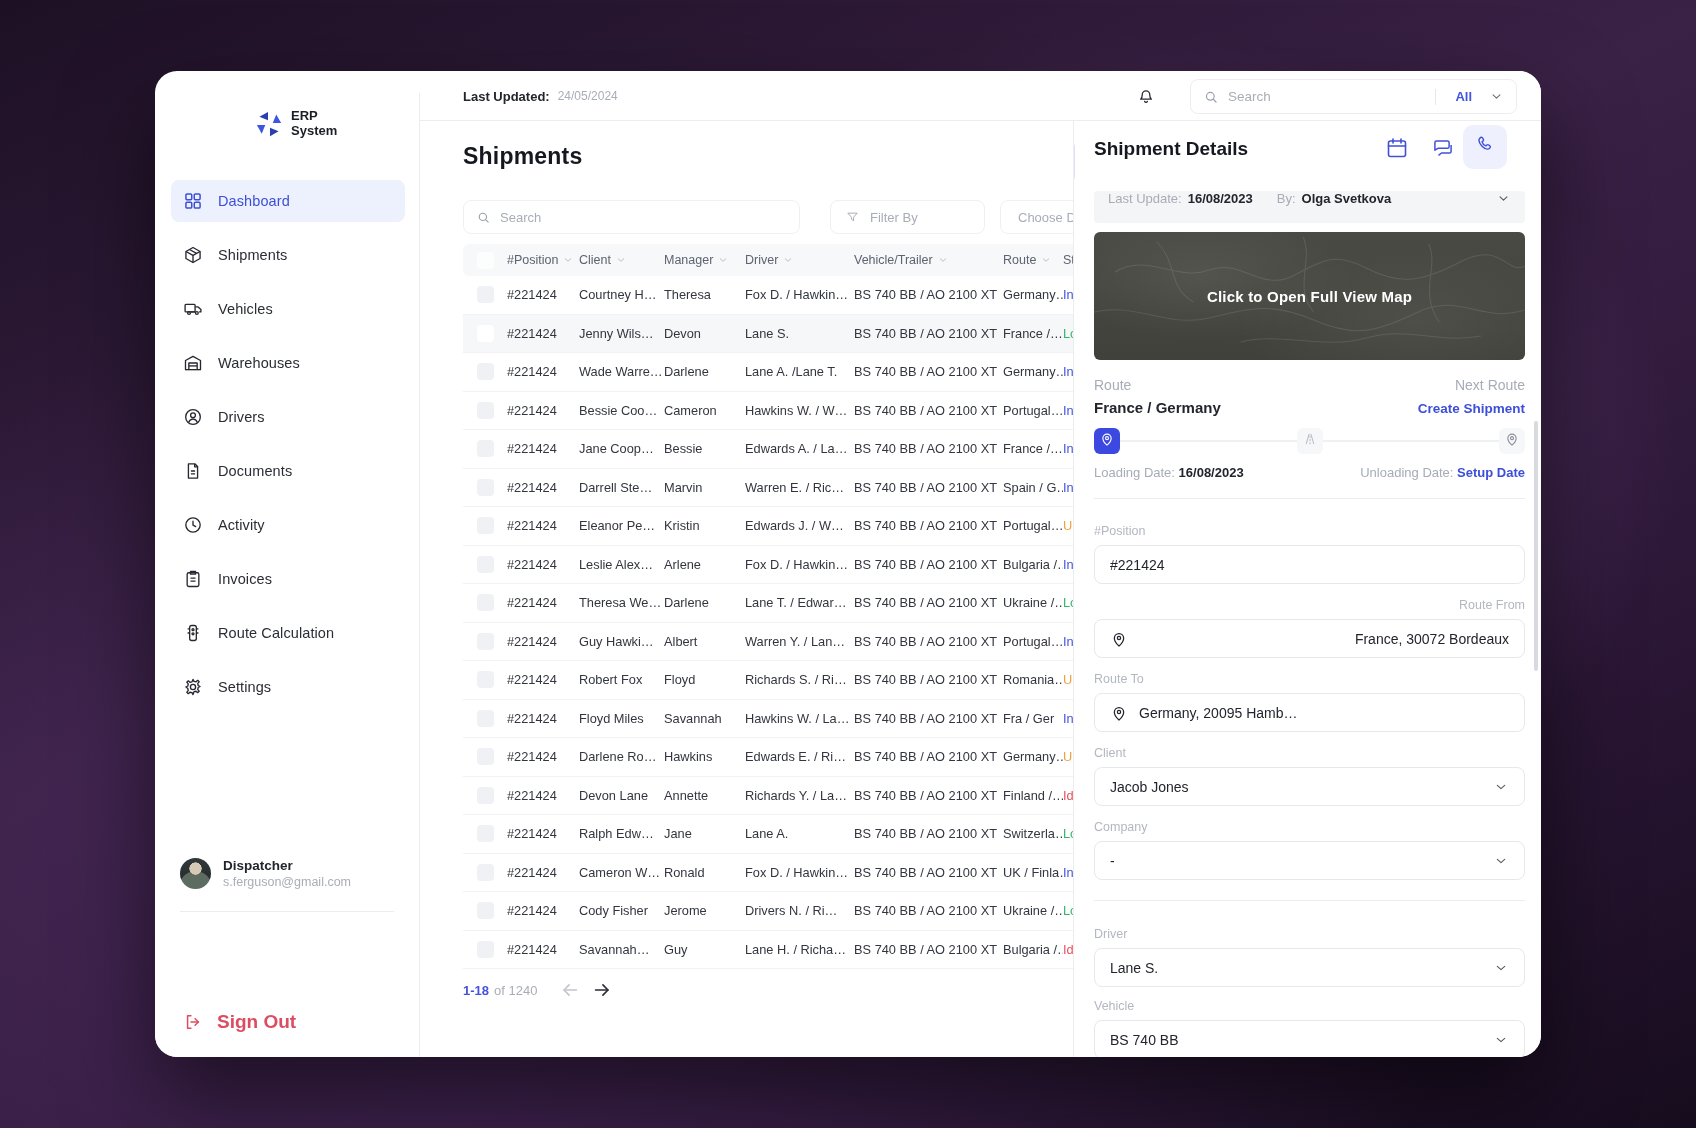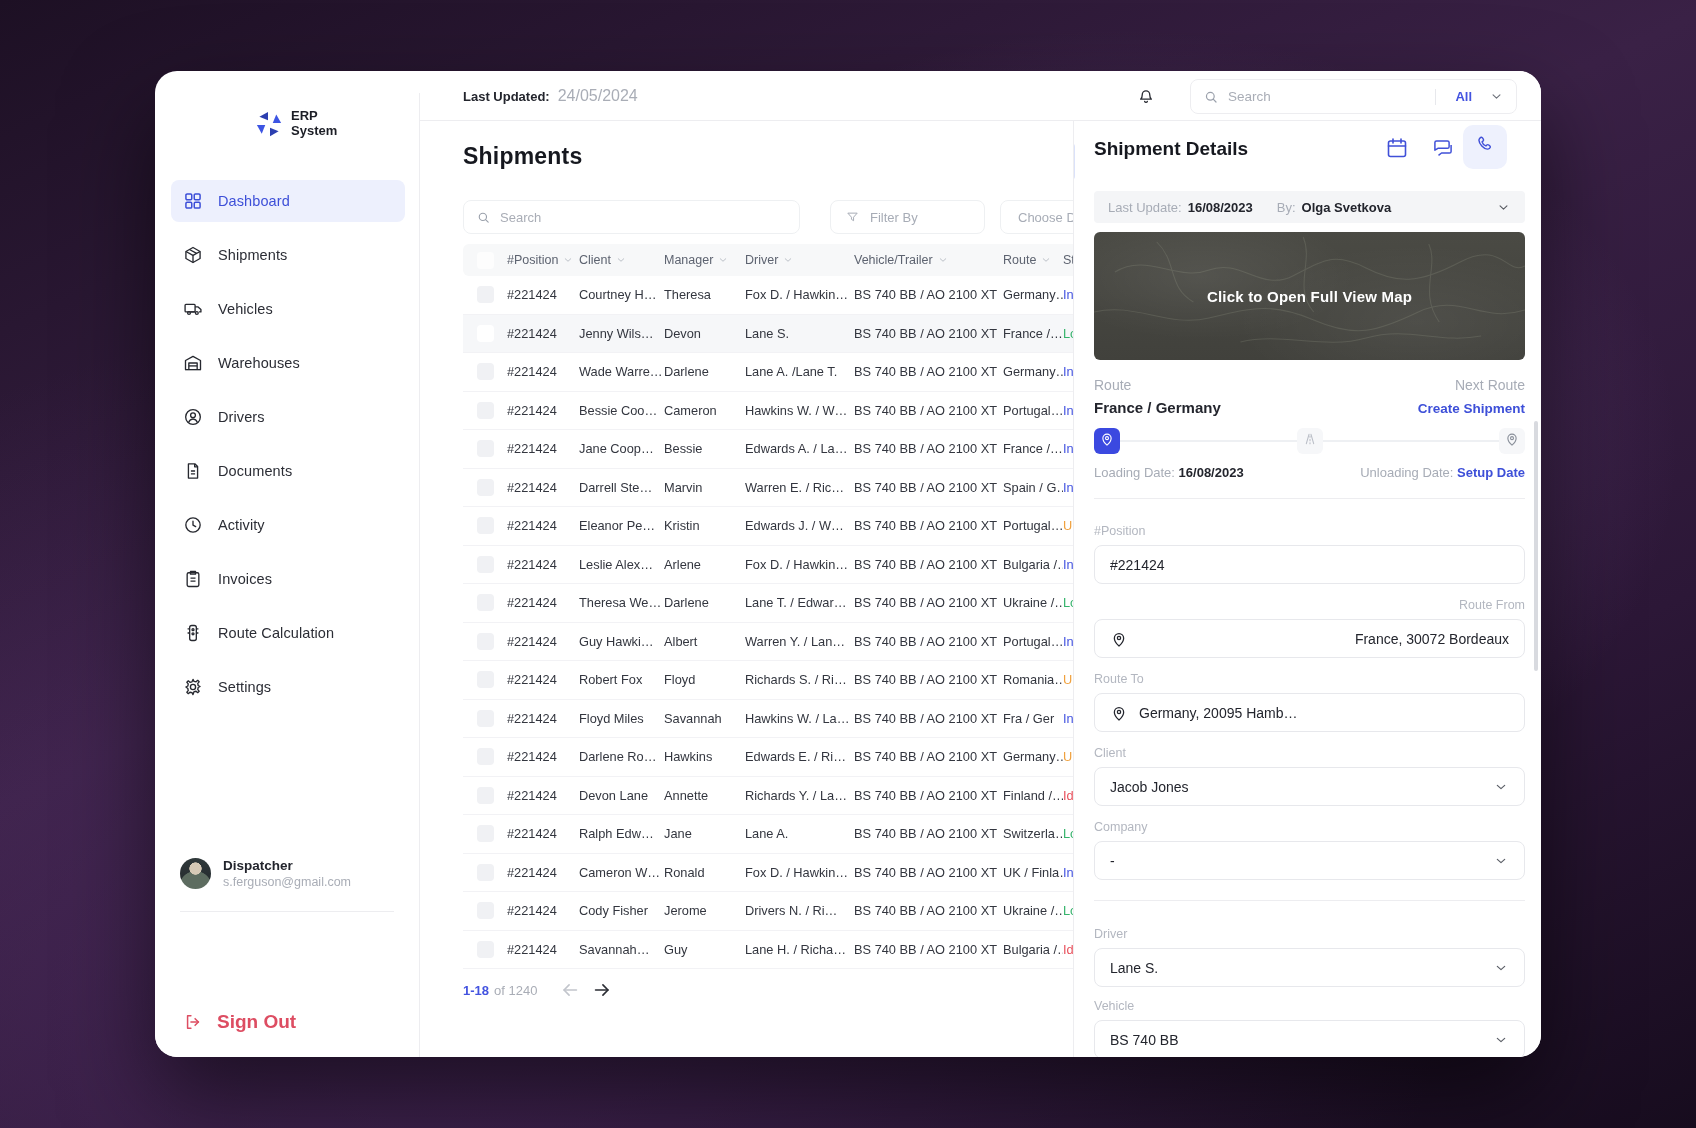--- a/index.html
+++ b/index.html
@@ -38,21 +38,21 @@
   .side-divider { position:absolute; left:25px; right:25px; top:818px; height:1px; background:#ededf0; }
   .signout { position:absolute; left:28px; top:918px; display:flex; align-items:center; gap:14px; color:#dd4d62; }
   .signout .icon, .signout .icon svg { width:20px; height:20px; }
   .signout .lbl { font-size:19px; font-weight:600; }
 
   
   .main { position:relative; flex:1; overflow:hidden; }
   .topbar { position:absolute; left:0; right:0; top:0; height:50px; border-bottom:1px solid #ededf0; background:#fff; }
   .lastupd { position:absolute; left:43px; top:0; height:50px; display:flex; align-items:center; gap:8px; }
   .lastupd .k { font-size:13px; font-weight:700; color:#23252d; }
-  .lastupd .v { font-size:16px; color:#a9adb6; }
+  .lastupd .v { font-size:12px; color:#a9adb6; }
   .bell { position:absolute; left:716px; top:15px; width:20px; height:20px; color:#2a2c33; }
   .bell svg { width:20px; height:20px; }
   .g-search { position:absolute; left:770px; top:8px; width:327px; height:35px; border:1px solid #ededf0;
     border-radius:8px; display:flex; align-items:center; padding:0 12px; gap:9px; background:#fff; }
   .g-search .sicon { width:16px; height:16px; color:#9aa0ab; } .g-search .sicon svg{width:16px;height:16px;}
   .g-search .ph { font-size:13.5px; color:#a9adb6; flex:1; }
   .g-search .vline { width:1px; height:16px; background:#e7e8ec; }
   .g-search .scope { font-size:13px; font-weight:600; color:#4353e0; margin:0 8px 0 10px; }
   .g-search .chev { width:15px; height:15px; color:#6b6f78; } .g-search .chev svg{width:15px;height:15px;}
 
@@ -97,21 +97,21 @@
   .collapse { position:absolute; left:-36px; top:22px; width:37px; height:37px; background:#dbe2fa;
     border-radius:4px; z-index:6; display:flex; align-items:center; justify-content:center; color:#3d4fd8; }
   .p-title { position:absolute; left:20px; top:17px; font-size:19px; font-weight:700; color:#16181f; }
   .p-ic { position:absolute; top:15px; width:24px; height:24px; color:#4050d8; }
   .p-ic svg { width:24px; height:24px; }
   .p-ic.cal { left:311px; } .p-ic.chat { left:357px; }
   .p-phone { position:absolute; left:389px; top:4px; width:44px; height:44px; border-radius:10px;
     background:#eef1fd; display:flex; align-items:center; justify-content:center; color:#4050d8; }
   .p-phone svg { width:22px; height:22px; }
   .upbar { position:absolute; left:20px; right:16px; top:70px; height:32px; background:#f4f5f7; border-radius:4px;
-    display:flex; align-items:center; padding:0 14px; font-size:13px; gap:6px; }
+    display:flex; align-items:flex-start; padding:0 14px; font-size:13px; gap:6px; }
   .upbar .k { color:#a7acb6; } .upbar .v { color:#23252d; font-weight:700; }
   .upbar .by { margin-left:18px; }
   .upbar .chev { margin-left:auto; width:15px; height:15px; color:#55585f; } .upbar .chev svg{width:15px;height:15px;}
   .map { position:absolute; left:20px; right:16px; top:111px; height:128px; border-radius:6px; overflow:hidden;
     background:
       radial-gradient(220px 90px at 25% 35%, rgba(255,255,255,.07), rgba(0,0,0,0) 70%),
       radial-gradient(260px 110px at 75% 70%, rgba(255,255,255,.06), rgba(0,0,0,0) 70%),
       linear-gradient(#4a4a44, #41413c);
     display:flex; align-items:center; justify-content:center; }
   .map svg.tex { position:absolute; inset:0; width:100%; height:100%; opacity:.16; }

